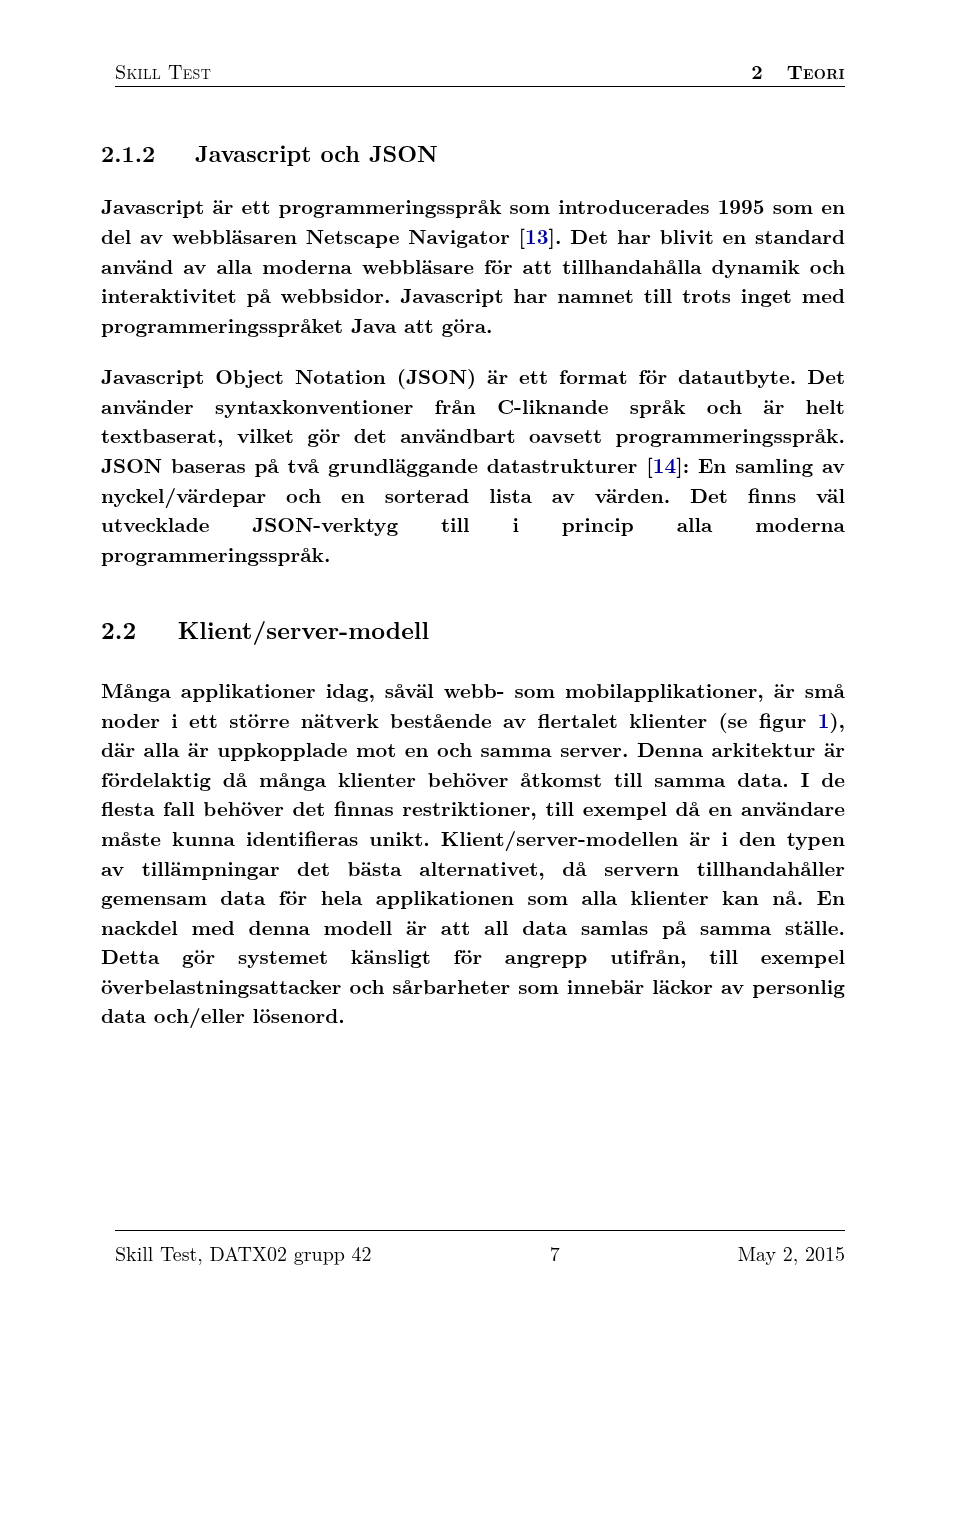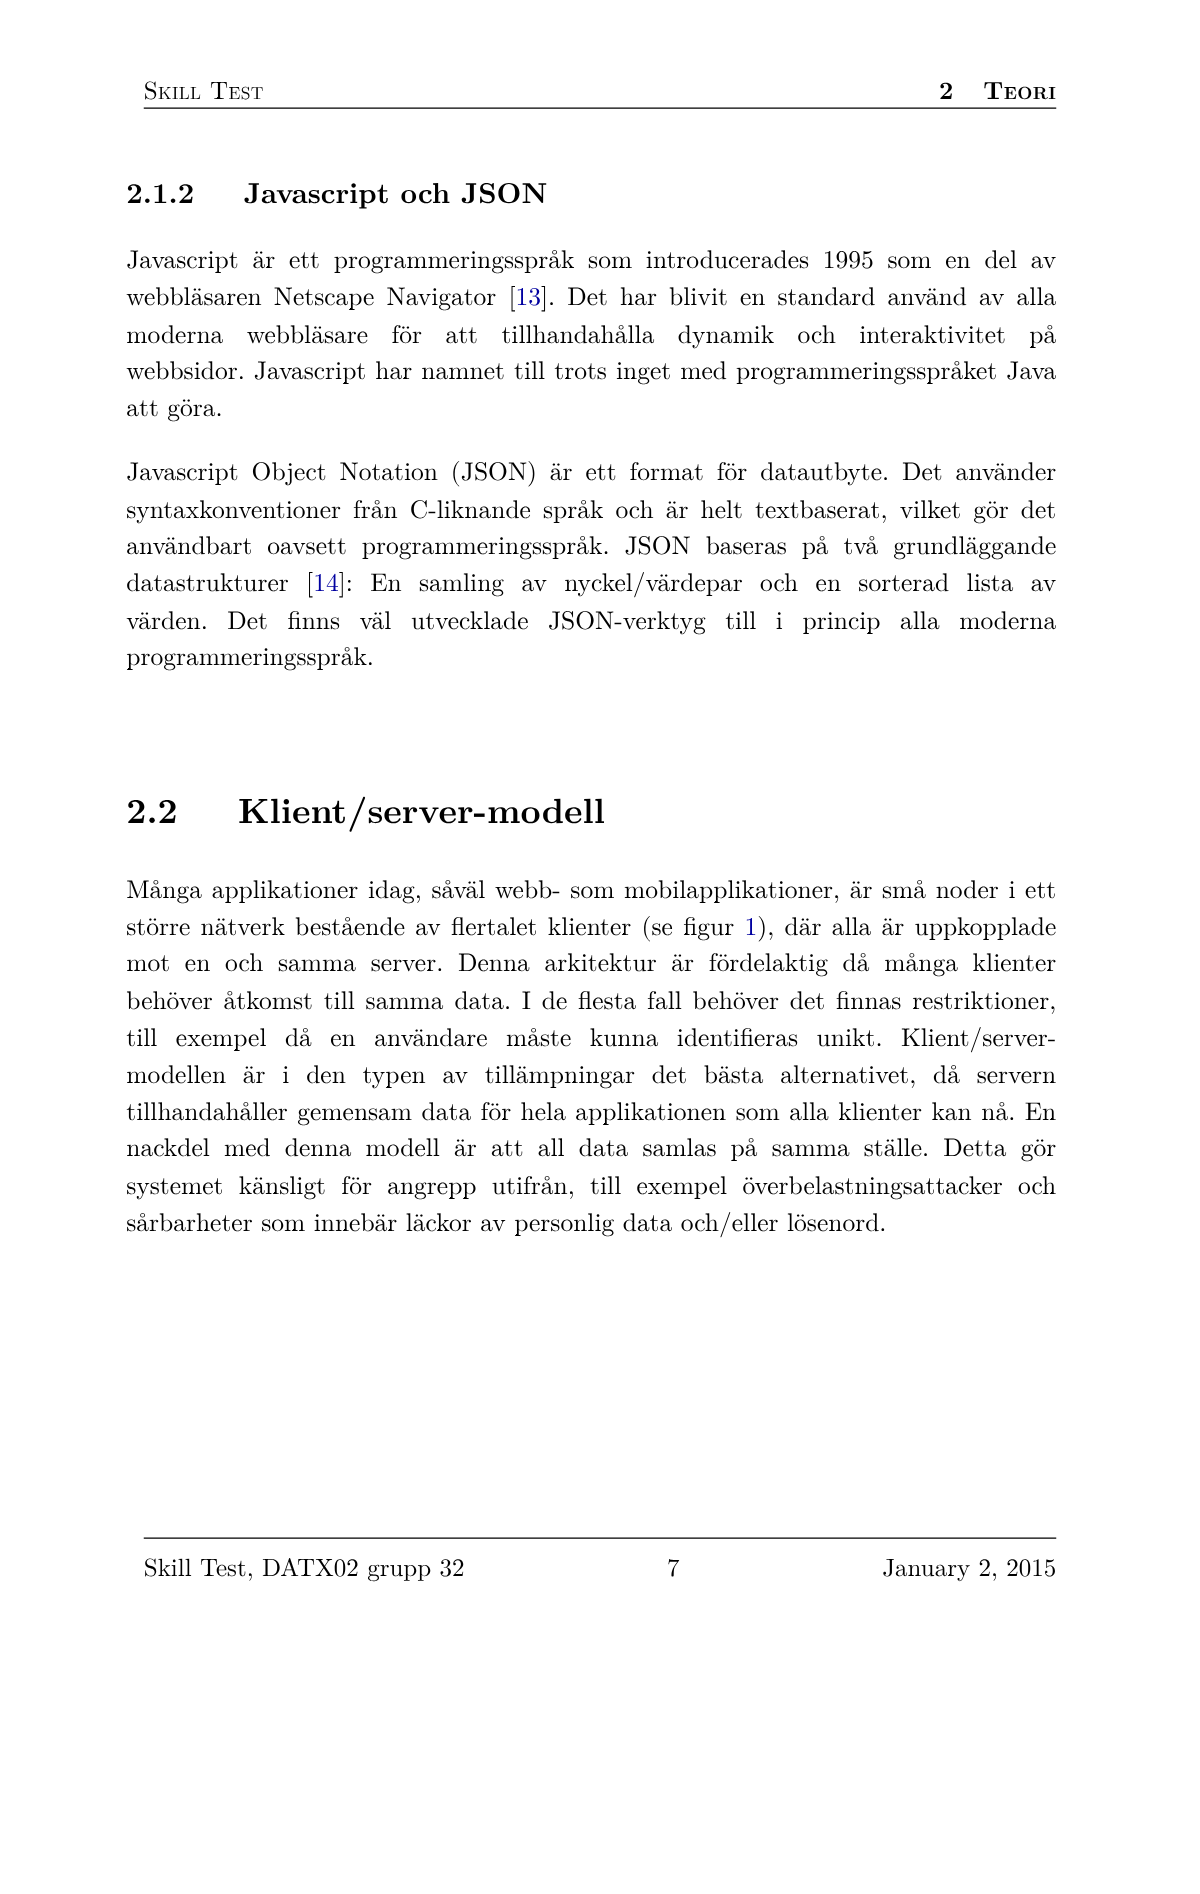--- a/index.html
+++ b/index.html
@@ -43,25 +43,26 @@
     right:115px;
     text-align:justify;
   }
   h3.subsection {
     font-weight:bold;
     font-size:23px;
     margin:0 0 22px 0;
   }
   h2.section {
     font-weight:bold;
-    font-size:28px;
-    margin:88px 0 28px 0;
+    font-size:24px;
+    margin:44px 0 28px 0;
   }
   p {
     margin:16px 0 22px 0;
+    font-weight:bold;
   }
   p.noskip { margin-bottom:0; }
   .cite, .figref { color:#0000a0; }
   .footer-rule {
     position:absolute;
     bottom:96px;
     left:115px;
     right:115px;
     border-top:1px solid #000;
   }
@@ -101,18 +102,18 @@
     <h2 class="section">
       <span>2.2</span>&nbsp;&nbsp;&nbsp;<span>Klient/server-modell</span>
     </h2>
 
     <p class="noskip"><span>Många applikationer idag, såväl webb- som mobilapplikationer, är små noder i ett större nätverk bestående av flertalet klienter (se figur </span><span class="figref">1</span><span>), där alla är uppkopplade mot en och samma server. Denna arkitektur är fördelaktig då många klienter behöver åtkomst till samma data. I de flesta fall behöver det finnas restriktioner, till exempel då en användare måste kunna identifieras unikt. Klient/server-modellen är i den typen av tillämpningar det bästa alternativet, då servern tillhandahåller gemensam data för hela applikationen som alla klienter kan nå. En nackdel med denna modell är att all data samlas på samma ställe. Detta gör systemet känsligt för angrepp utifrån, till exempel överbelastningsattacker och sårbarheter som innebär läckor av personlig data och/eller lösenord.</span></p>
 
   </div>
 
   <div class="footer-rule"></div>
   <div class="footer">
-    <span>Skill Test, DATX02 grupp 32</span>
+    <span>Skill Test, DATX02 grupp 42</span>
     <span>7</span>
-    <span>January 2, 2015</span>
+    <span>May 2, 2015</span>
   </div>
 
 </div>
 
 </body></html>

